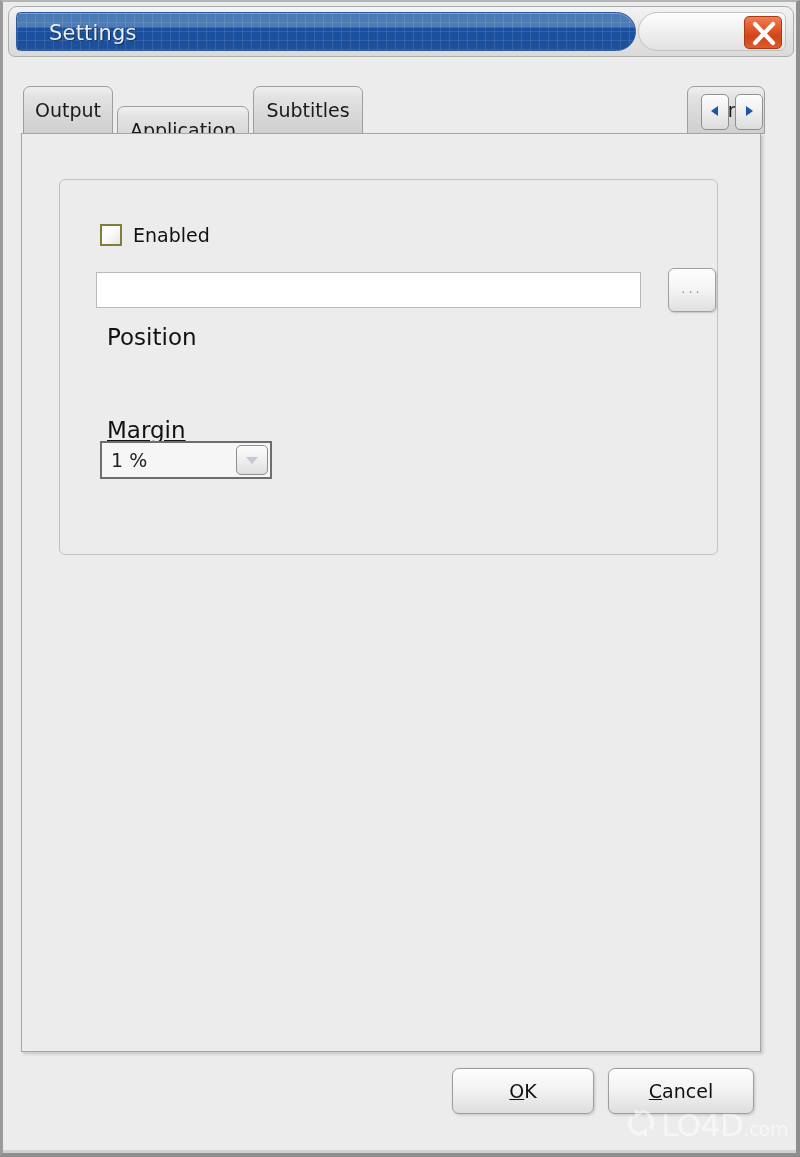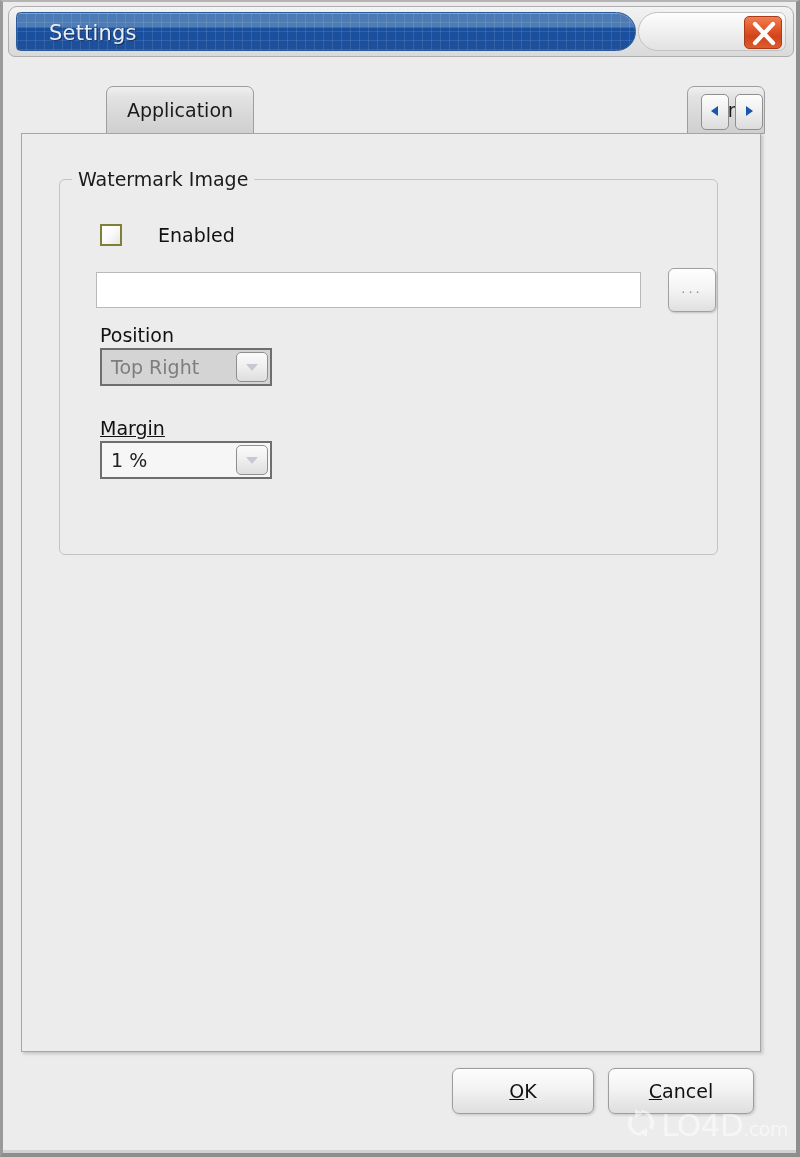--- a/index.html
+++ b/index.html
@@ -162,21 +162,20 @@
     white-space: nowrap;
   }
 
   
   .checkrow {
     position: absolute;
     left: 40px; top: 44px;
     display: flex;
     align-items: flex-end;
     cursor: pointer;
-    gap: 25px;
   }
   .checkbox {
     width: 22px; height: 22px;
     box-sizing: border-box;
     border: 2px solid #7f7f37;
     background: linear-gradient(135deg, #ffffff 0%, #fbfbfb 45%, #e6e6e6 100%);
   }
   .check-label {
     margin-left: 11px;
     font-size: 19px;
@@ -211,23 +210,24 @@
     display:flex; align-items:center; justify-content:center;
     font-size: 13px;
     color: #8b8b9a;
     letter-spacing: 3px;
     padding-bottom: 4px;
   }
 
   
   .fieldlabel {
     position: absolute;
-    font-size: 19px;
+    font-size: 23px;
     color: #111;
     white-space: nowrap;
+    margin-left: 7px;
   }
 
   
   .combo {
     position: absolute;
     height: 38px;
     box-sizing: border-box;
     border: 2px solid #6e6e6e;
     display: flex;
     align-items: center;
@@ -302,21 +302,23 @@
     <div class="close-btn">
       <span>
         <svg width="28" height="27" viewBox="0 0 28 27" aria-hidden="true">
           <path d="M5 4 L23 23 M23 4 L5 23" stroke="#ffffff" stroke-width="4.2" stroke-linecap="round" fill="none"></path>
         </svg>
       </span>
     </div>
   </div>
 
   <div class="tabstrip">
-    <div class="tab" style="left:83px;width:148px;">Application</div>
+    <div class="tab" style="left:0px;width:90px;">Output</div>
+    <div class="tab" style="left:94px;width:132px;margin-top:20px;">Application</div>
+    <div class="tab" style="left:230px;width:110px;">Subtitles</div>
     <div class="tab" style="left:664px;width:78px;">FFm</div>
 
     <div class="tabscroll" style="left:678px;">
       <span>
         <svg width="14" height="14" viewBox="0 0 14 14" aria-hidden="true">
           <path d="M10 2 L10 12 L3 7 Z" fill="#1a55ad"></path>
         </svg>
       </span>
     </div>
     <div class="tabscroll" style="left:712px;">
@@ -324,39 +326,30 @@
         <svg width="14" height="14" viewBox="0 0 14 14" aria-hidden="true">
           <path d="M4 2 L4 12 L11 7 Z" fill="#1a55ad"></path>
         </svg>
       </span>
     </div>
   </div>
 
   <div class="tabpanel">
 
     <div class="groupbox">
-      <div class="group-title">Watermark Image</div>
 
       <div class="checkrow">
         <div class="checkbox"></div>
         <div class="check-label">Enabled</div>
       </div>
 
       <input class="pathfield" type="text" placeholder="" style="">
       <div class="browse-btn">...</div>
 
       <div class="fieldlabel" style="left:40px; top:144px;">Position</div>
-      <div class="combo disabled" style="left:40px; top:168px; width:172px;">
-        <span class="combo-value">Top Right</span>
-        <span class="combo-arrow">
-          <svg width="16" height="10" viewBox="0 0 16 10" aria-hidden="true">
-            <path d="M2 2 L14 2 L8 9 Z" fill="#c9c7d2"></path>
-          </svg>
-        </span>
-      </div>
 
       <div class="fieldlabel" style="left:40px; top:237px;text-decoration:underline;">Margin</div>
       <div class="combo enabled" style="left:40px; top:261px; width:172px;">
         <span class="combo-value">1 %</span>
         <span class="combo-arrow">
           <svg width="16" height="10" viewBox="0 0 16 10" aria-hidden="true">
             <path d="M2 2 L14 2 L8 9 Z" fill="#c9c7d2"></path>
           </svg>
         </span>
       </div>

